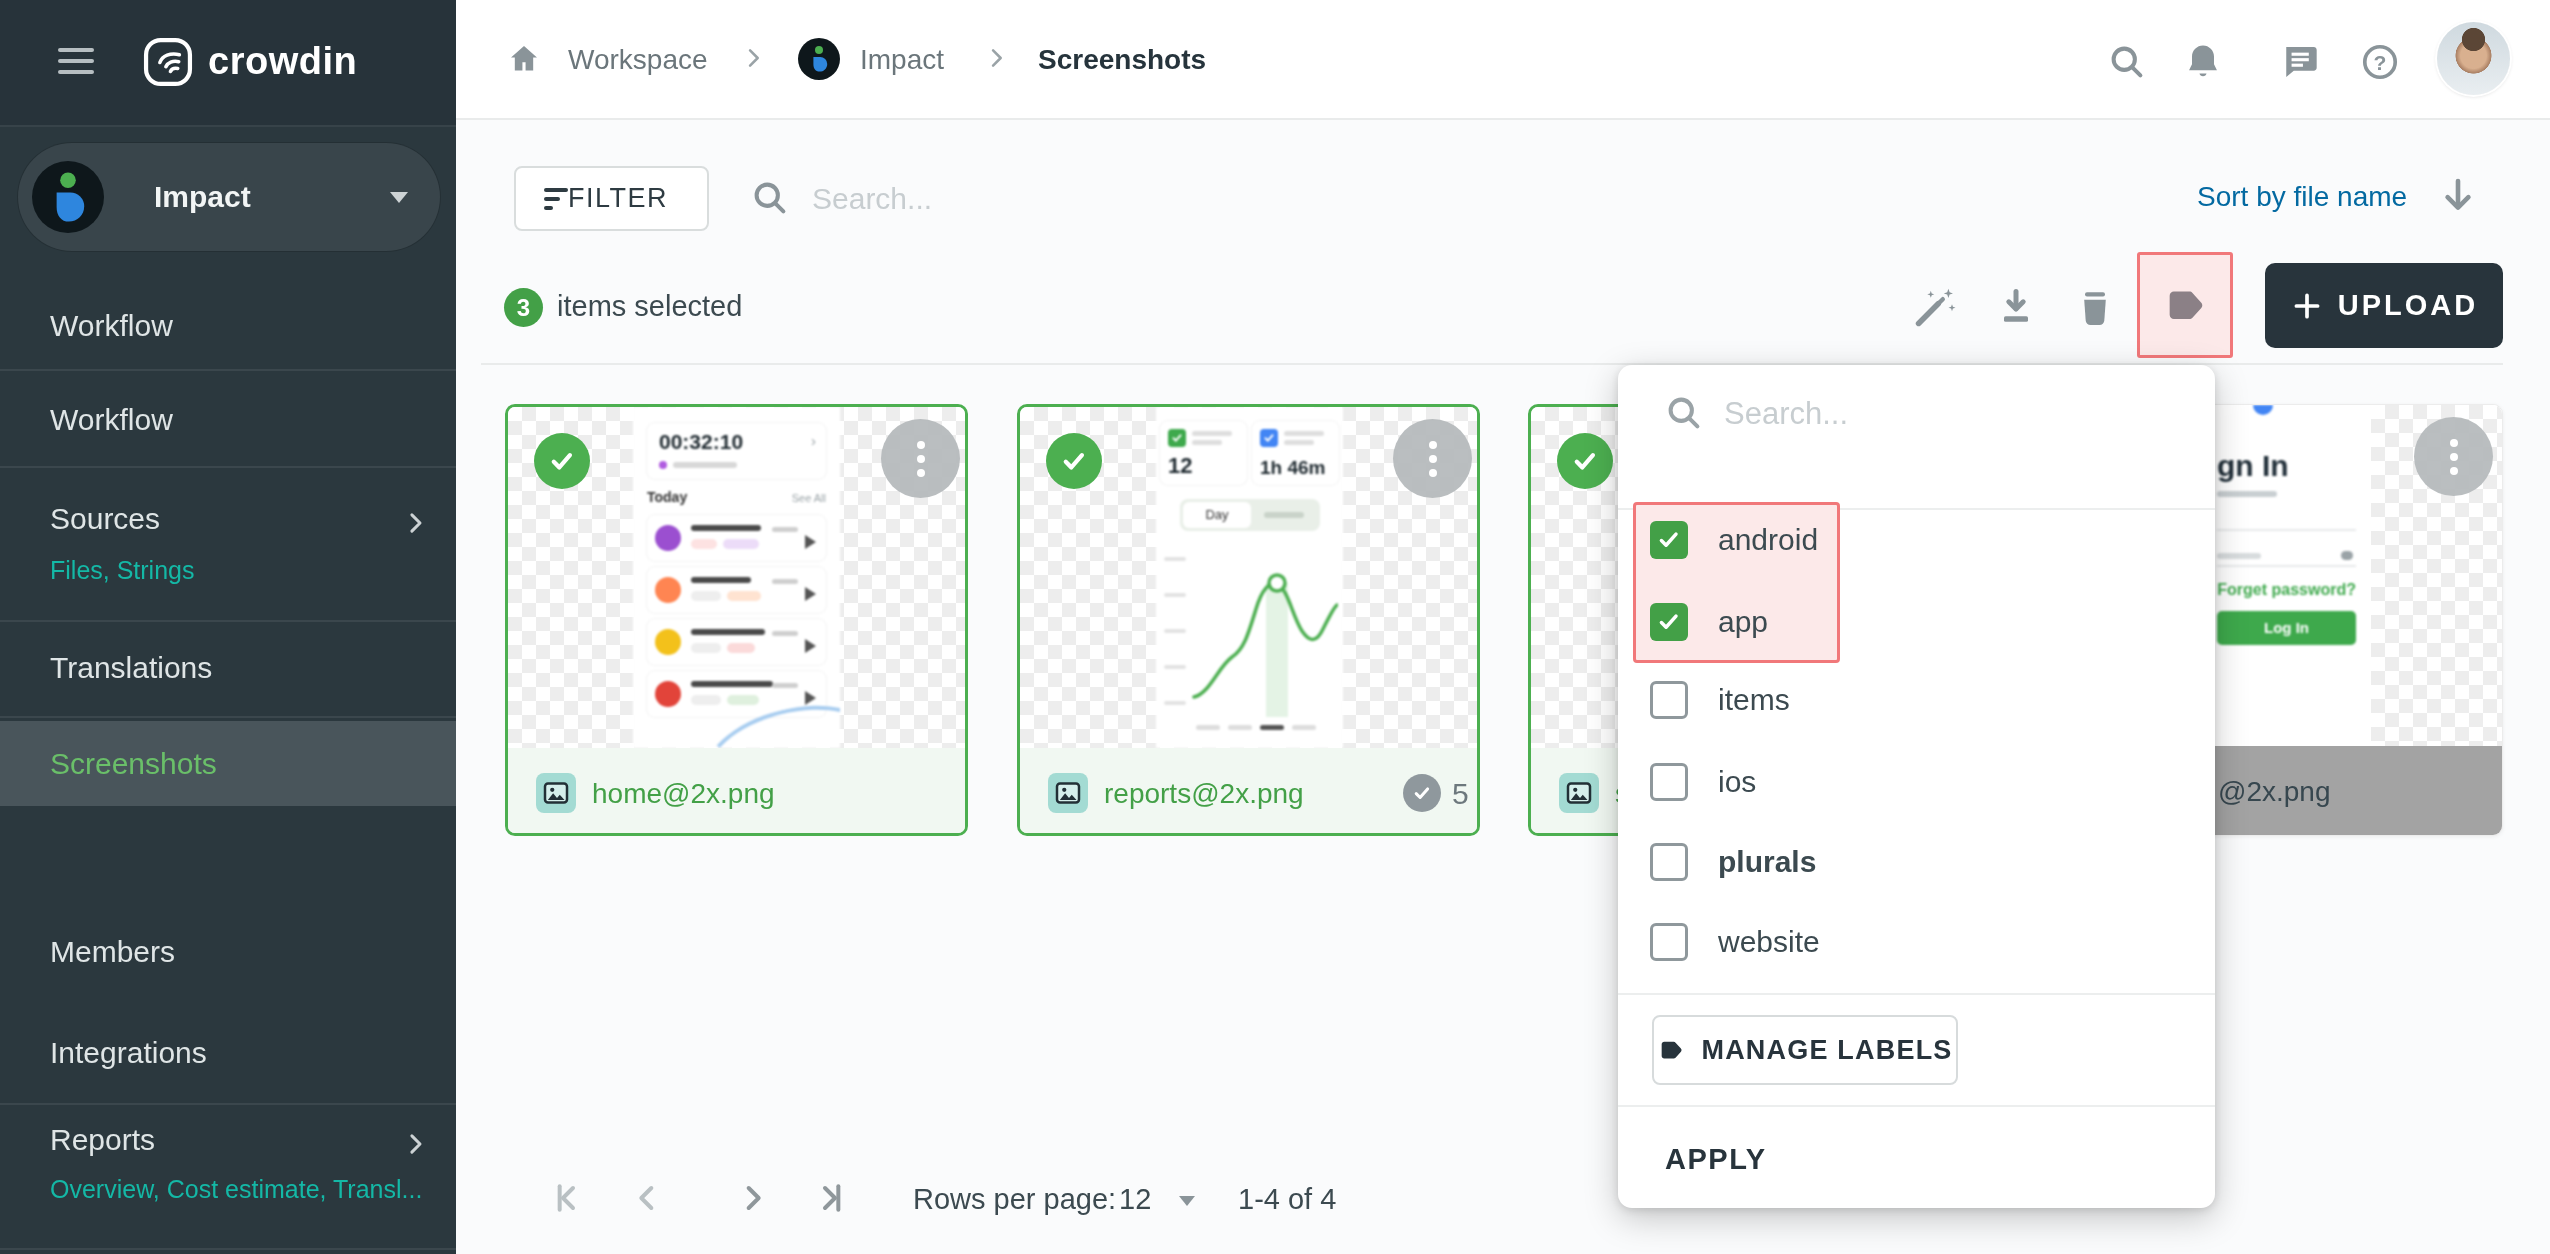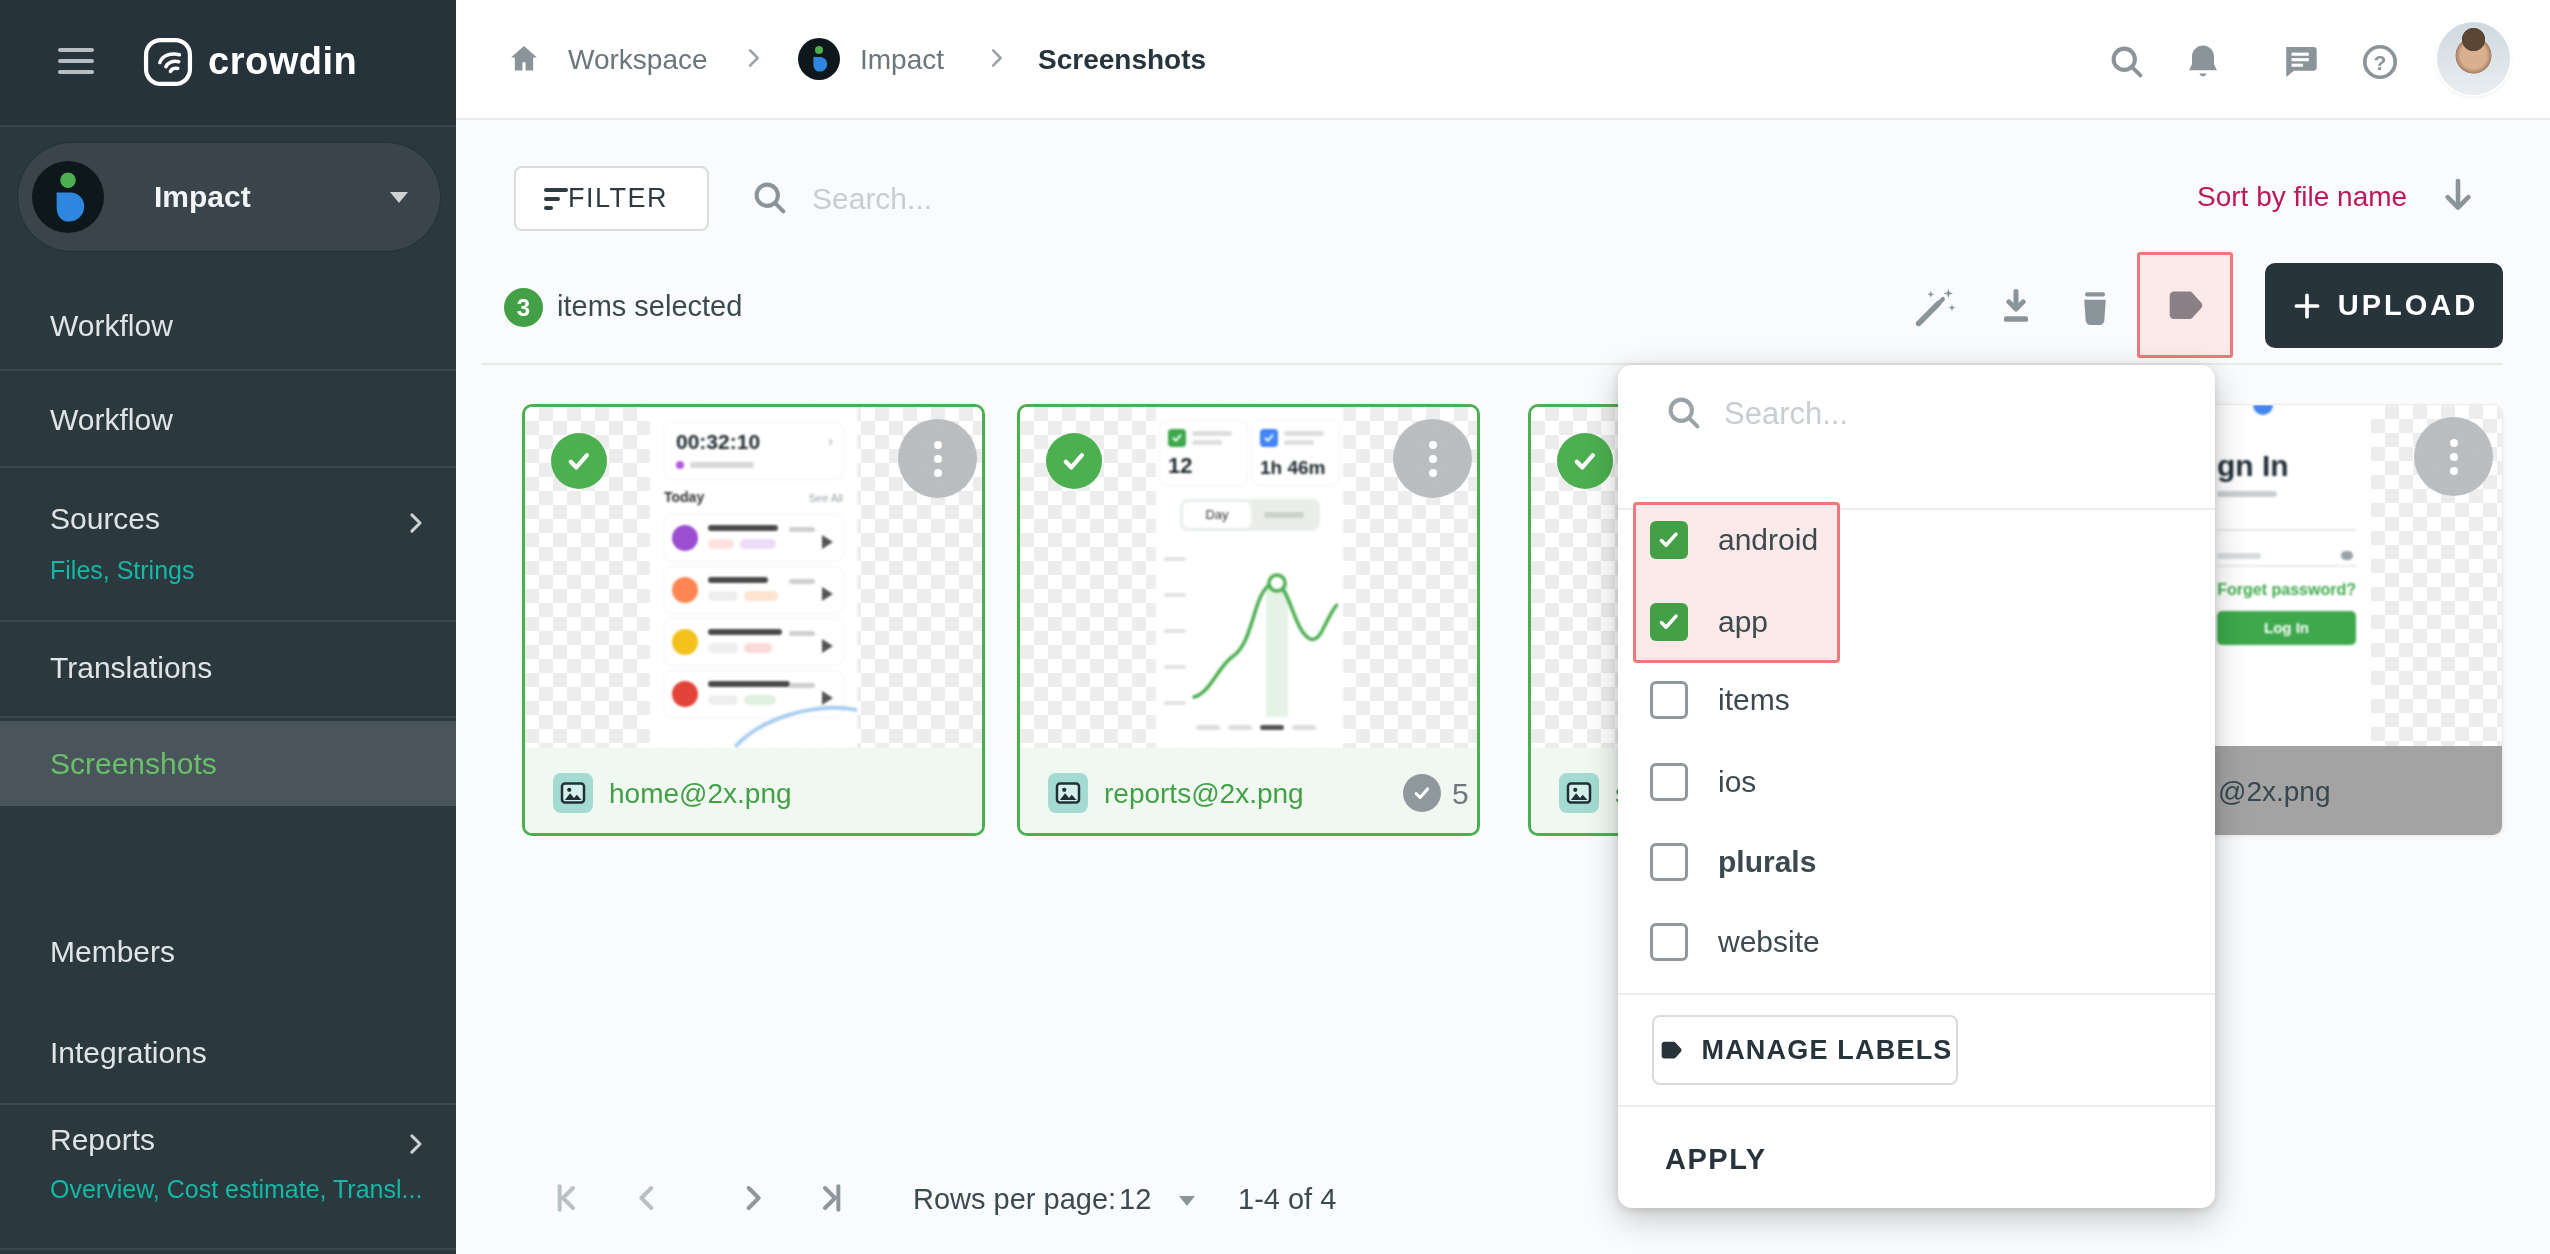--- a/index.html
+++ b/index.html
@@ -31,21 +31,21 @@
       radial-gradient(circle at 50% 24%, #5b4636 0 17%, rgba(91,70,54,0) 18%),
       radial-gradient(circle at 50% 46%, #d9b08f 0 24%, #a97f63 33%, rgba(0,0,0,0) 34%),
       linear-gradient(180deg,#cfd9df,#e9eef1);
     box-shadow:0 0 0 2px #fff,0 1px 4px rgba(0,0,0,.2);cursor:pointer;}
   
   .filter-btn{position:absolute;left:514px;top:166px;width:195px;height:65px;background:#fff;border:2px solid #d9dddd;border-radius:8px;box-sizing:border-box;cursor:pointer;display:flex;align-items:center;}
   .filter-bars span{display:block;height:4px;background:#2e3b42;border-radius:2px;margin-bottom:5px;}
   .filter-label{font-size:27px;letter-spacing:1.5px;color:#2e3b42;font-weight:500;}
   .tb-input{position:absolute;border:none;outline:none;background:transparent;font-family:"Liberation Sans",sans-serif;color:#3c4a50;}
   .tb-input::placeholder{color:#c7cdd0;}
-  .sort-label{position:absolute;left:2197px;top:181px;font-size:28px;color:#be185d;white-space:nowrap;cursor:pointer;}
+  .sort-label{position:absolute;left:2197px;top:181px;font-size:28px;color:#0369a1;white-space:nowrap;cursor:pointer;}
   .count-badge{position:absolute;left:504px;top:288px;width:39px;height:39px;border-radius:50%;background:#43a047;color:#fff;font-size:24px;font-weight:700;text-align:center;line-height:39px;}
   .sel-text{position:absolute;left:557px;top:290px;font-size:29px;color:#3c4a50;}
   .act-icon{position:absolute;top:283px;width:48px;height:48px;cursor:pointer;}
   .tag-highlight{position:absolute;left:2137px;top:252px;width:96px;height:106px;background:#fce9e9;border:3px solid #f1787a;border-radius:3px;box-sizing:border-box;display:flex;align-items:center;justify-content:center;cursor:pointer;}
   .upload-btn{position:absolute;left:2265px;top:263px;width:238px;height:85px;background:#28343c;border-radius:10px;display:flex;align-items:center;justify-content:center;gap:14px;cursor:pointer;}
   .upload-label{color:#fff;font-size:29px;font-weight:600;letter-spacing:3px;}
   .tb-divider{position:absolute;left:481px;top:363px;width:2022px;height:0;border-top:2px solid #e9ebeb;}
   
   .card{position:absolute;top:404px;width:463px;height:432px;border-radius:10px;background:#ffffff;box-sizing:border-box;overflow:hidden;cursor:pointer;}
   .card-sel{border:3px solid #4caf50;}
@@ -268,21 +268,21 @@
     </svg>
   </div>
   <div class="upload-btn">
     <svg width="34" height="34" viewBox="0 0 24 24" fill="none">
         <path d="M12 4.5v15M4.5 12h15" stroke="#fff" stroke-width="2.6" stroke-linecap="round"></path>
       </svg>
     <span class="upload-label">UPLOAD</span>
   </div>
   <div class="tb-divider"></div>
 
-  <div class="card card-sel" style="left:522px;">
+  <div class="card card-sel" style="left:505px;">
     <div class="thumb checker">
       <div class="abs mock" style="left:125px;top:0;width:207px;height:341px;background:#fff;overflow:hidden;">
         <div class="mrow" style="left:14px;top:16px;width:179px;height:56px;">
           <span class="abs" style="left:12px;top:7px;font-size:21px;font-weight:700;color:#1f2a30;">00:32:10</span>
           <span class="abs" style="right:10px;top:9px;font-size:15px;color:#9aa3a7;">›</span>
           <i class="abs" style="left:12px;top:38px;width:8px;height:8px;border-radius:50%;background:#b05ce0;"></i>
           <i class="bar" style="left:26px;top:39px;width:64px;height:6px;background:#d8d8d8;"></i>
         </div>
         <span class="abs" style="left:14px;top:82px;font-size:14px;font-weight:700;color:#333;">Today</span>
         <span class="abs" style="right:14px;top:85px;font-size:11px;color:#9aa3a7;">See All</span>

